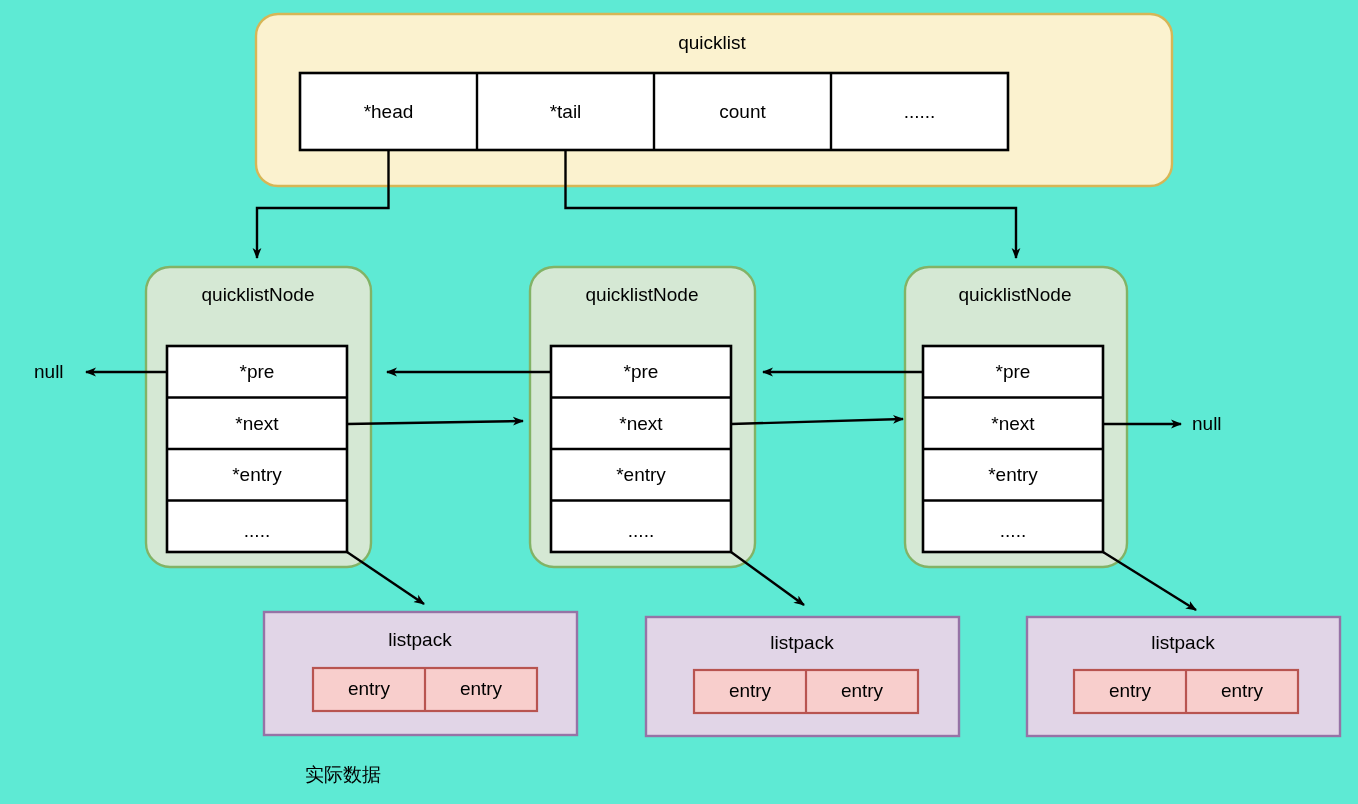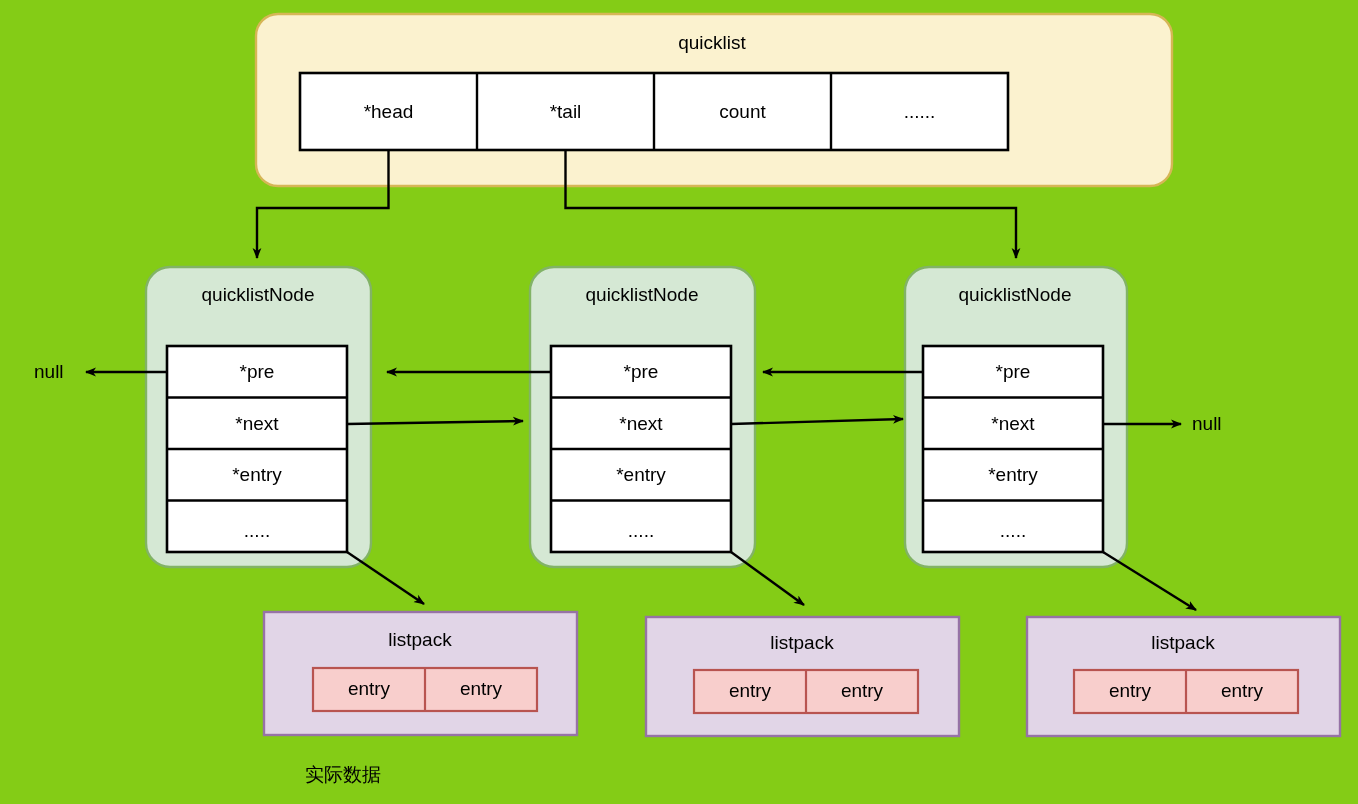--- a/index.html
+++ b/index.html
@@ -7,21 +7,21 @@
     padding: 0;
     background: #ffffff;
   }
   body {
     font-family: "Liberation Sans", "DejaVu Sans", sans-serif;
   }
   #canvas {
     position: relative;
     width: 1358px;
     height: 804px;
-    background: #84cc16;
+    background: #5eead4;
     overflow: hidden;
   }
   svg#diagram {
     position: absolute;
     top: 0;
     left: 0;
     width: 1358px;
     height: 804px;
   }
   .lbl {

